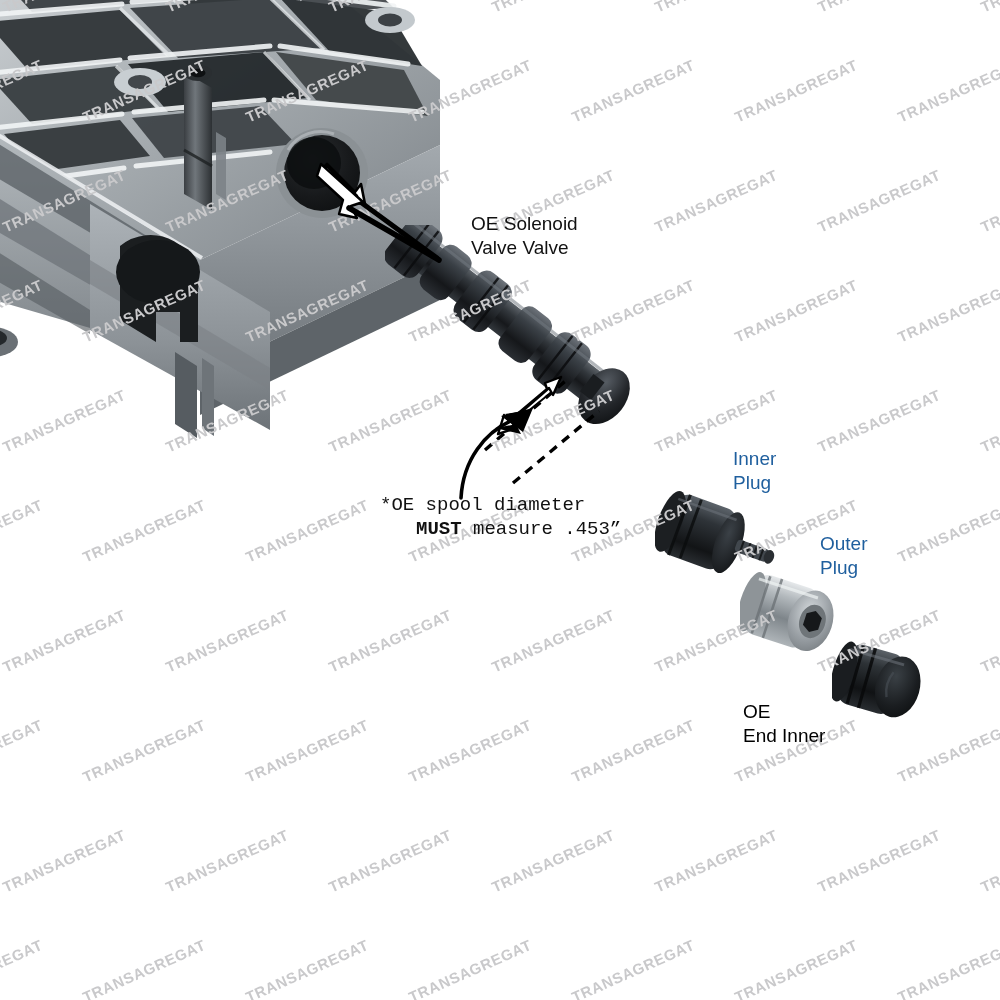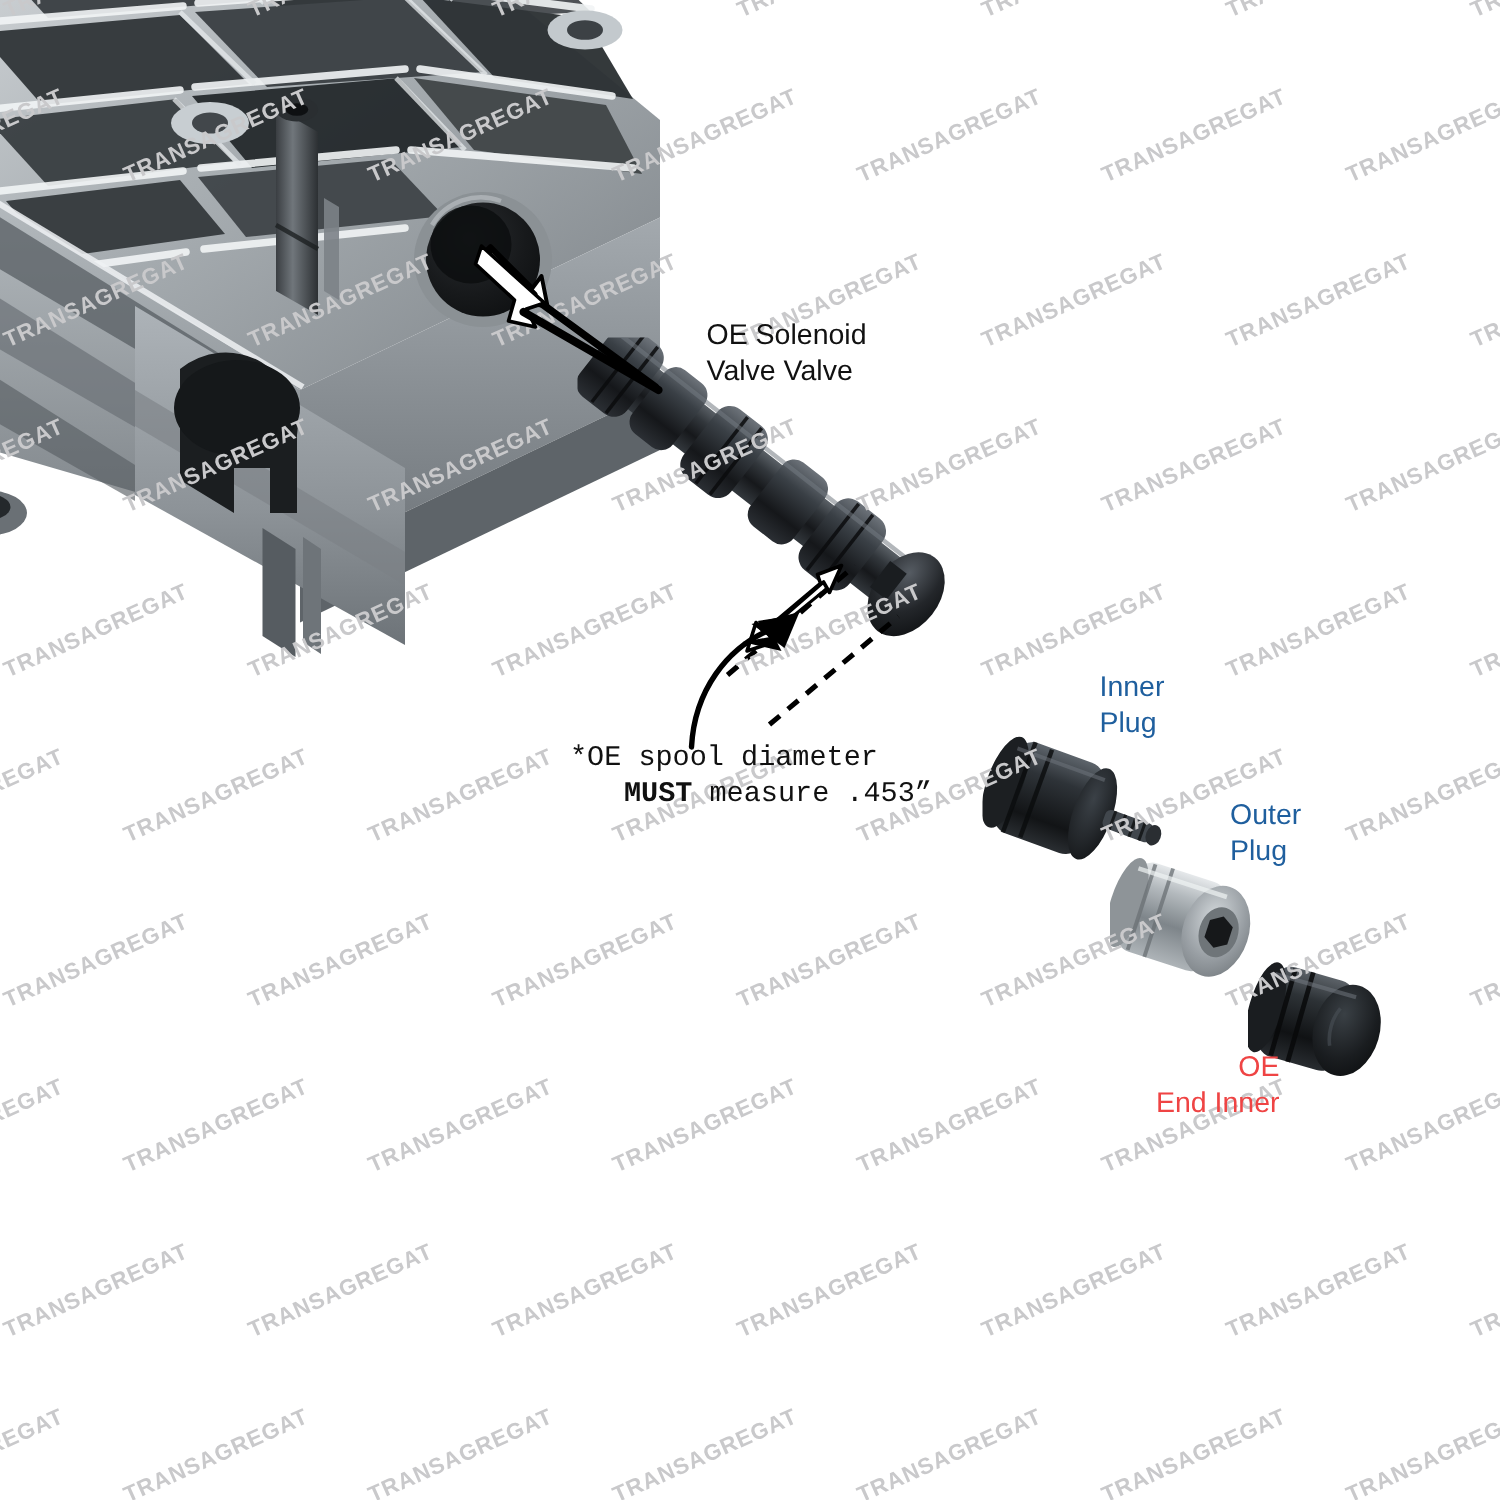--- a/index.html
+++ b/index.html
@@ -34,21 +34,21 @@
   #title .l2{display:block;text-align:center;}
   #lbl-ssv{left:471px;top:212px;font-size:19px;font-weight:400;color:#111;}
   #lbl-ssv .l2{display:block;}
   #lbl-spec{left:380px;top:494px;font-size:19px;font-weight:400;color:#111;font-family:Liberation Mono, monospace;}
   #lbl-spec .l2{display:block;margin-left:36px;}
   #lbl-spec b{font-weight:700;}
   #lbl-inner{left:733px;top:447px;font-size:19px;font-weight:400;color:#1f5f9e;}
   #lbl-inner .l2{display:block;}
   #lbl-outer{left:820px;top:532px;font-size:19px;font-weight:400;color:#1f5f9e;}
   #lbl-outer .l2{display:block;}
-  #lbl-end{left:743px;top:700px;font-size:19px;font-weight:400;color:#ef4444;text-align:right;width:110px;}
+  #lbl-end{left:743px;top:700px;font-size:19px;font-weight:400;color:#000000;text-align:left;width:110px;}
   #lbl-end .l2{display:block;}
 </style>
 </head>
 <body>
 
 <div id="stage">
 
   <div id="valvebody">
     <svg class="vb-svg" viewBox="0 0 470 520" xmlns="http://www.w3.org/2000/svg">
       <defs>

